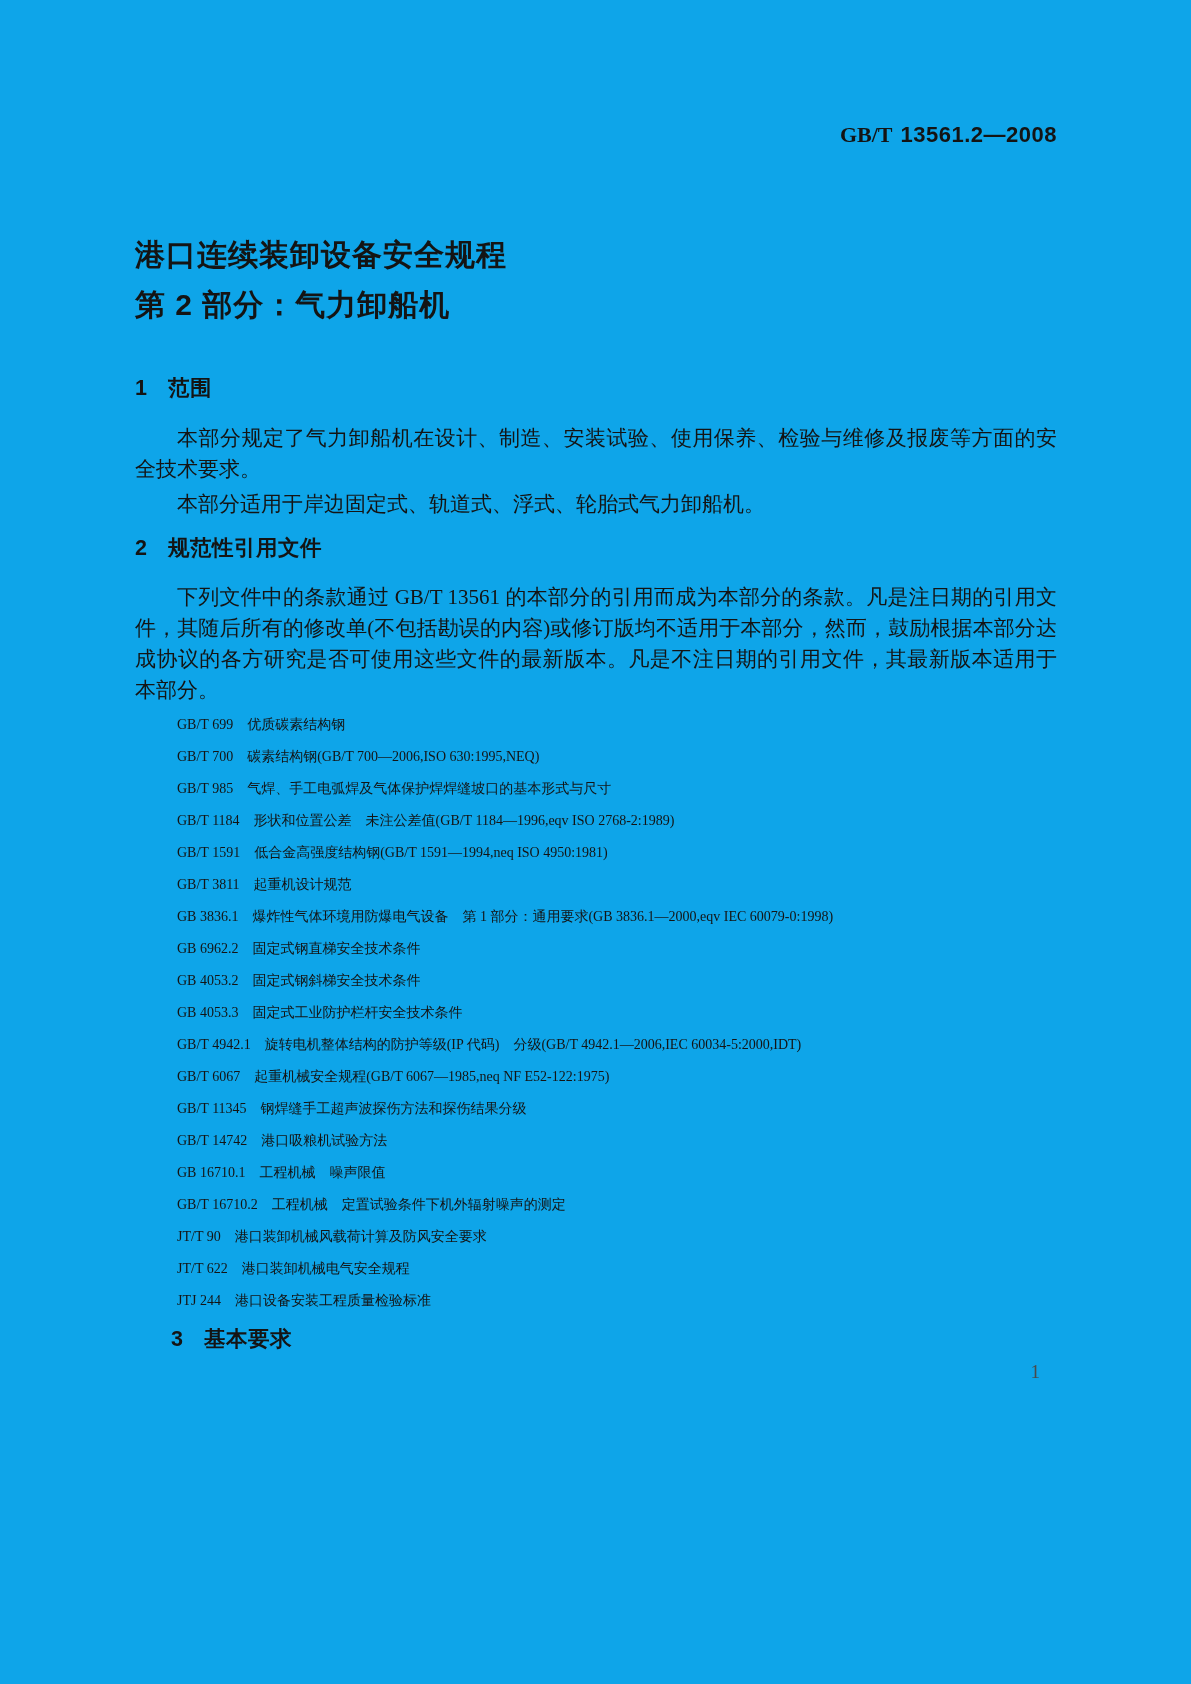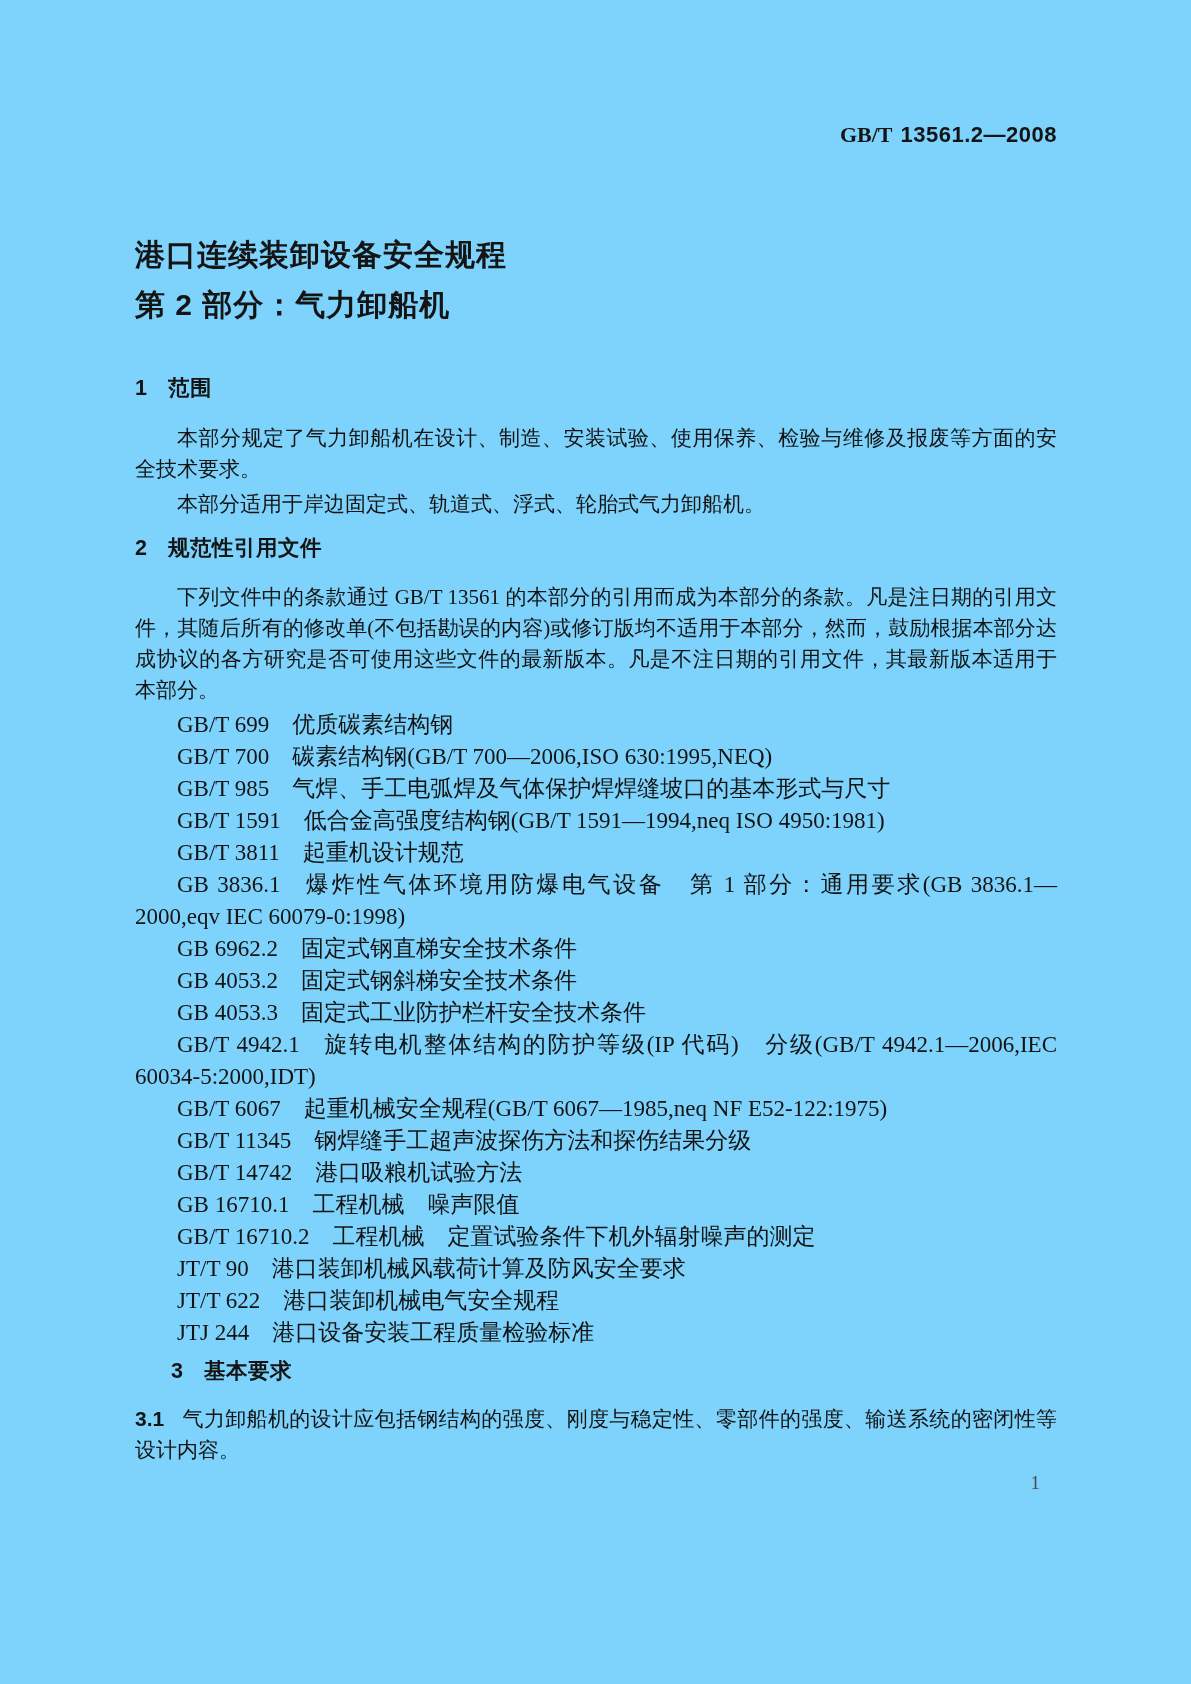--- a/index.html
+++ b/index.html
@@ -1,20 +1,20 @@
 <!DOCTYPE html>
 <html><head>
 <meta charset="utf-8">
 <style>
   html,body { margin:0; padding:0; background:#9a9a9a; }
   .page {
     position:relative;
     width:1191px; height:1684px;
     margin:0 auto;
-    background:#7dd3fc;
+    background:#0ea5e9;
     color:#141414;
     font-family:"Liberation Serif","DejaVu Serif",serif;
     overflow:hidden;
   }
   .content {
     position:absolute;
     left:135px; top:0;
     width:922px;
   }
   .doc-code {
@@ -49,21 +49,21 @@
     font-size:21px; line-height:31px;
     text-align:justify;
     text-indent:42px;
   }
   #p1 { margin-top:19px; }
   #p2 { margin-top:4px;font-family:Liberation Serif, serif; }
   #p3 { margin-top:18px; }
   .refs { margin-top:3px; }
   p.ref {
     margin:0;
-    font-size:23px; line-height:32px;
+    font-size:14px; line-height:32px;
     text-align:justify;
     text-indent:42px;
   }
   p.clause {
     margin:16px 0 0 0;
     font-size:21px; line-height:31px;
     text-align:justify;
     text-indent:0;
   }
   .clause-num {
@@ -102,39 +102,37 @@
 
     <h2 class="sec" id="sec2">
       <span class="sec-num">2</span><span class="sec-title">规范性引用文件</span>
     </h2>
     <p class="body-p" id="p3">下列文件中的条款通过 GB/T 13561 的本部分的引用而成为本部分的条款。凡是注日期的引用文件，其随后所有的修改单(不包括勘误的内容)或修订版均不适用于本部分，然而，鼓励根据本部分达成协议的各方研究是否可使用这些文件的最新版本。凡是不注日期的引用文件，其最新版本适用于本部分。</p>
 
     <div class="refs">
       <p class="ref">GB/T 699  优质碳素结构钢</p>
       <p class="ref">GB/T 700  碳素结构钢(GB/T 700—2006,ISO 630:1995,NEQ)</p>
       <p class="ref">GB/T 985  气焊、手工电弧焊及气体保护焊焊缝坡口的基本形式与尺寸</p>
+      <p class="ref">GB/T 1184  形状和位置公差　未注公差值(GB/T 1184—1996,eqv ISO 2768-2:1989)</p>
       <p class="ref">GB/T 1591  低合金高强度结构钢(GB/T 1591—1994,neq ISO 4950:1981)</p>
       <p class="ref">GB/T 3811  起重机设计规范</p>
       <p class="ref">GB 3836.1  爆炸性气体环境用防爆电气设备　第 1 部分：通用要求(GB 3836.1—2000,eqv IEC 60079-0:1998)</p>
       <p class="ref">GB 6962.2  固定式钢直梯安全技术条件</p>
       <p class="ref">GB 4053.2  固定式钢斜梯安全技术条件</p>
       <p class="ref">GB 4053.3  固定式工业防护栏杆安全技术条件</p>
       <p class="ref">GB/T 4942.1  旋转电机整体结构的防护等级(IP 代码)　分级(GB/T 4942.1—2006,IEC 60034-5:2000,IDT)</p>
       <p class="ref">GB/T 6067  起重机械安全规程(GB/T 6067—1985,neq NF E52-122:1975)</p>
       <p class="ref">GB/T 11345  钢焊缝手工超声波探伤方法和探伤结果分级</p>
       <p class="ref">GB/T 14742  港口吸粮机试验方法</p>
       <p class="ref">GB 16710.1  工程机械　噪声限值</p>
       <p class="ref">GB/T 16710.2  工程机械　定置试验条件下机外辐射噪声的测定</p>
       <p class="ref">JT/T 90  港口装卸机械风载荷计算及防风安全要求</p>
       <p class="ref">JT/T 622  港口装卸机械电气安全规程</p>
       <p class="ref">JTJ 244  港口设备安装工程质量检验标准</p>
     </div>
 
     <h2 class="sec" id="sec3">
       <span class="sec-num">3</span><span class="sec-title">基本要求</span>
     </h2>
-    <p class="clause">
-      <span class="clause-num">3.1</span><span class="clause-text">气力卸船机的设计应包括钢结构的强度、刚度与稳定性、零部件的强度、输送系统的密闭性等设计内容。</span>
-    </p>
 
     <div class="page-number">1</div>
   </div>
 </div>
 
 </body></html>

